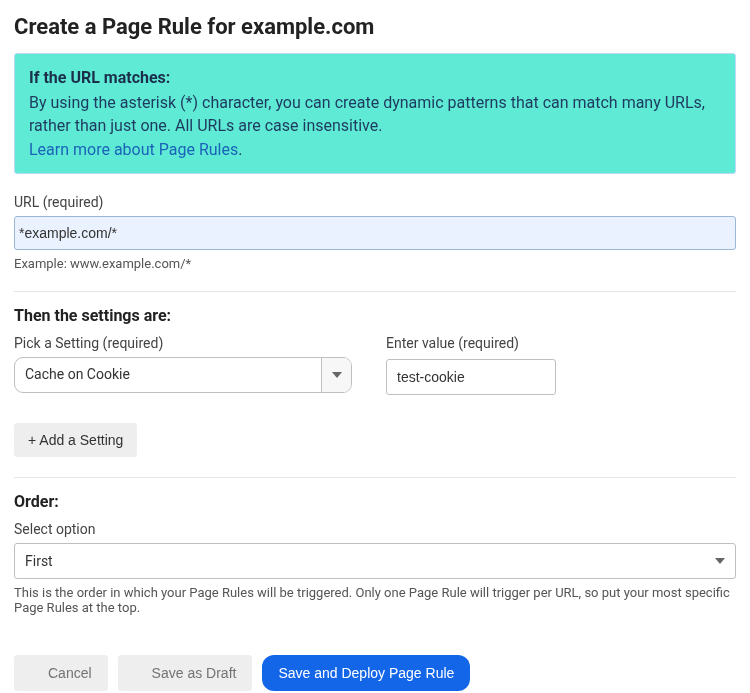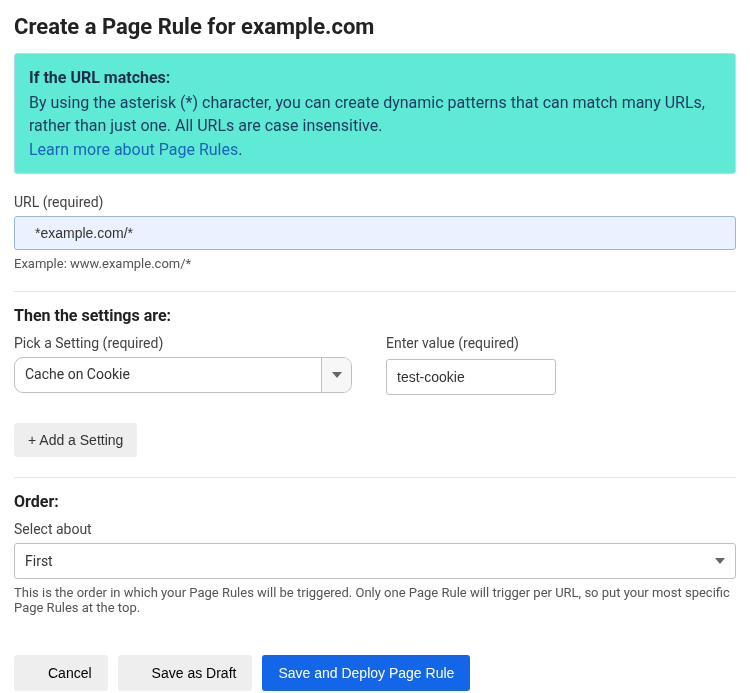--- a/index.html
+++ b/index.html
@@ -12,21 +12,21 @@
       background: #5eead4; border: 1px solid #bcd8f7; border-radius: 3px;
       padding: 12px 14px; color: #1f3a5f; line-height: 1.45;
     }
     .info-title { font-weight: 700; color: #1b2f4b; margin-bottom: 2px; }
     .info-link { color: #1b63b8; cursor: pointer; }
     .period { color:#1f3a5f; }
     .field-group { margin-top: 20px; }
     .label { font-size: 14px; color: #444; margin-bottom: 6px; display:block; }
     .help { font-size: 13px; color: #555; margin-top: 6px; }
     input.url-input {
-      width: 100%; height: 34px; padding: 6px 20px; font-size: 14px;
+      width: 100%; height: 34px; padding: 6px 4px; font-size: 14px;
       background: #eaf2ff; border: 1px solid #9bb7d5; border-radius: 3px; color:#333;
     }
     hr.divider { border:none; border-top:1px solid #e6e6e6; margin: 20px 0 14px 0; }
     h2.section { font-size: 16px; font-weight: 700; margin-bottom: 10px; }
     .settings-row { display: flex; align-items: flex-start; gap: 34px; }
     .setting-col { display:flex; flex-direction:column; }
     .select-combo {
       display:flex; width: 338px; height: 36px; border:1px solid #bfbfbf; border-radius: 9px;
       background:#fff; overflow:hidden;
     }
@@ -55,22 +55,22 @@
     }
     .order-select-text { flex:1; font-size:14px; color:#333; }
     .order-caret {
       width:0; height:0; border-left:5px solid transparent; border-right:5px solid transparent;
       border-top:6px solid #666; margin-left:8px;
     }
     .footer-buttons { margin-top: 40px; display:flex; gap:10px; }
     .btn {
       border:none; border-radius:3px; padding:10px 16px; font-size:14px; cursor:pointer;
     }
-    .btn-gray { background:#eeeeee; color:#000000;padding-left:34px; }
-    .btn-primary { background:#1366e8; color:#fff; }
+    .btn-gray { background:#eeeeee; color:#737373;padding-left:34px; }
+    .btn-primary { background:#1366e8; color:#fff;border-radius:12px; }
   </style>
 </head>
 <body>
 
 
 
 <h1 class="title">Create a Page Rule for example.com</h1>
 
 <div class="info-box">
   <div class="info-title">If the URL matches:</div>
@@ -105,21 +105,21 @@
     <input class="value-input" type="text" value="test-cookie" style="">
   </div>
 </div>
 
 <button class="add-setting">+ Add a Setting</button>
 
 <hr class="divider">
 
 <h2 class="section">Order:</h2>
 
-<label class="label">Select about</label>
+<label class="label">Select option</label>
 <div class="order-select-wrap">
   <div class="order-select-text">First</div>
   <div class="order-caret"></div>
 </div>
 <div class="help">This is the order in which your Page Rules will be triggered. Only one Page Rule will trigger per URL, so put your most specific Page Rules at the top.</div>
 
 <div class="footer-buttons">
   <button class="btn btn-gray">Cancel</button>
   <button class="btn btn-gray">Save as Draft</button>
   <button class="btn btn-primary">Save and Deploy Page Rule</button>

